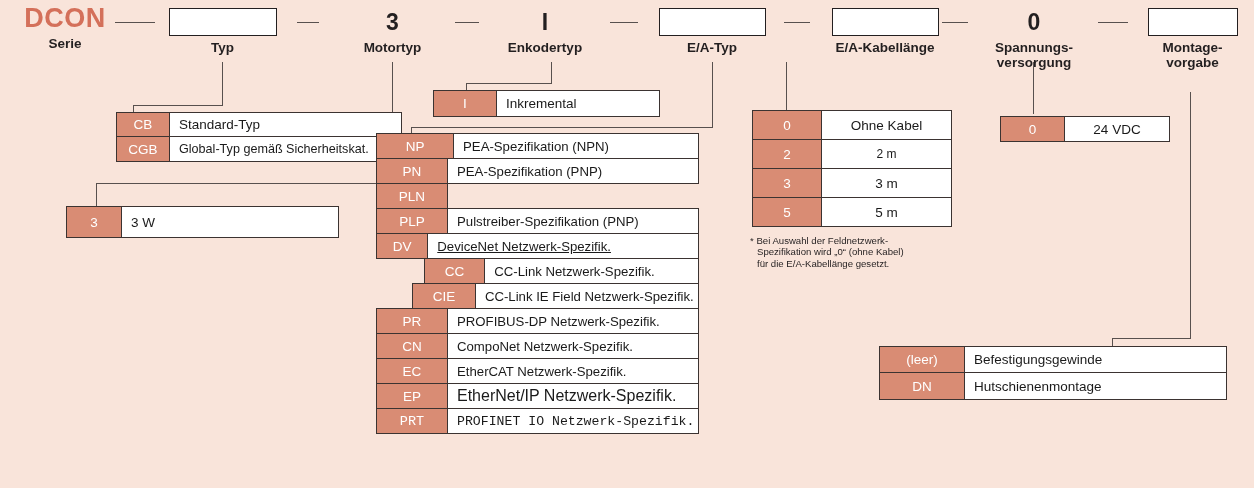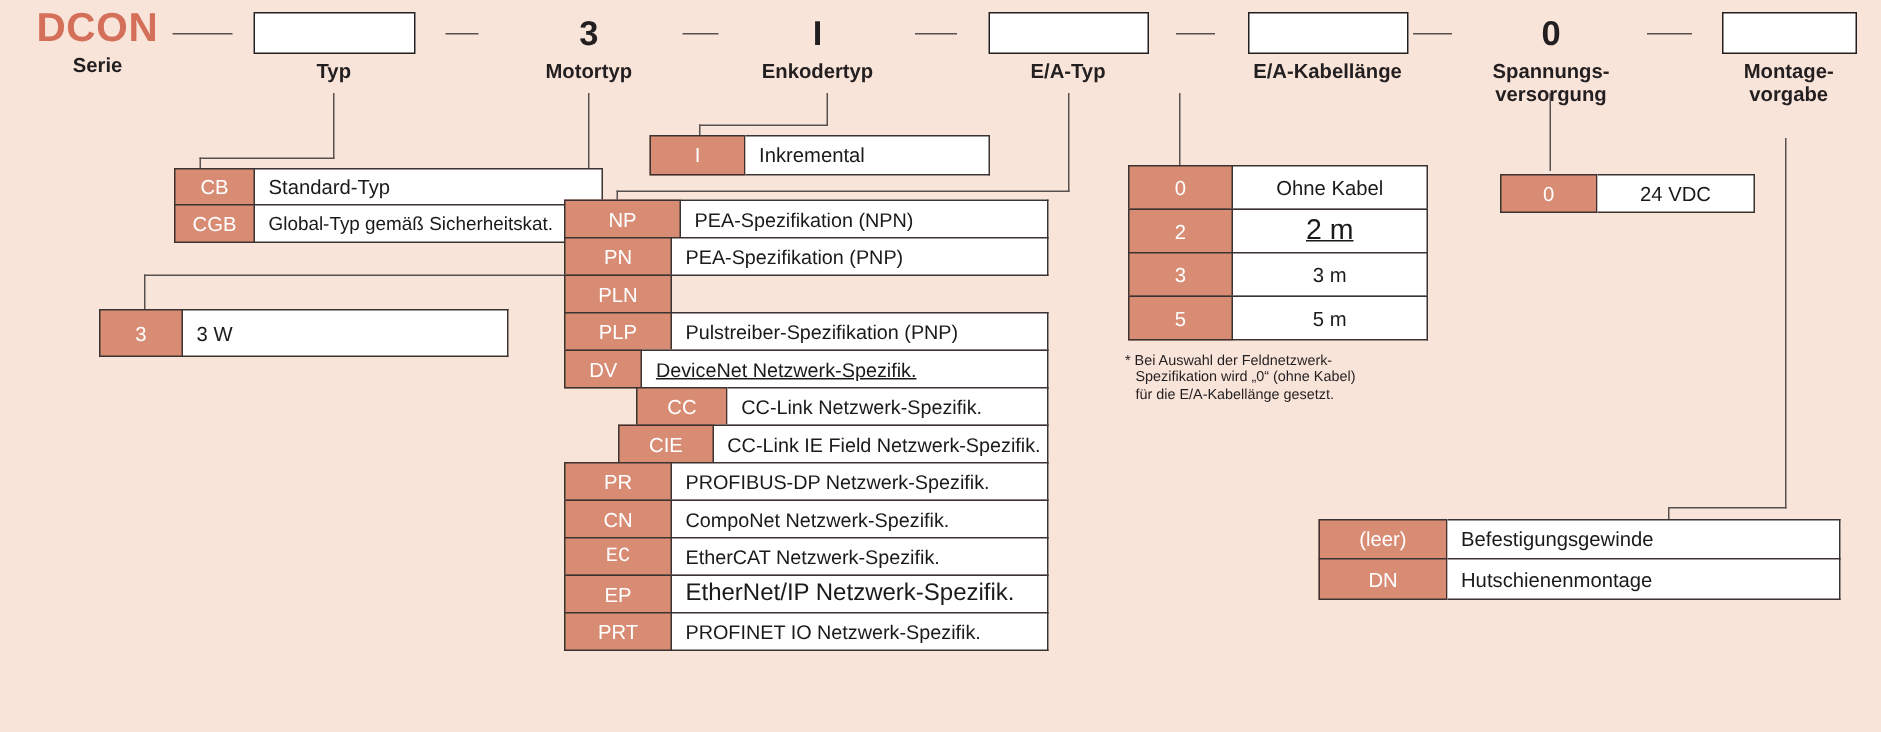--- a/index.html
+++ b/index.html
@@ -201,41 +201,41 @@
       </div>
       <div class="row" style="margin-top: -1px;">
         <div class="c-code" style="width: 72px; height: 26px;">PR</div>
         <div class="c-desc" style="width: 251px; height: 26px; font-size: 13.2px;">PROFIBUS-DP Netzwerk-Spezifik.</div>
       </div>
       <div class="row" style="margin-top: -1px;">
         <div class="c-code" style="width: 72px; height: 26px;">CN</div>
         <div class="c-desc" style="width: 251px; height: 26px; font-size: 13.2px;">CompoNet Netzwerk-Spezifik.</div>
       </div>
       <div class="row" style="margin-top: -1px;">
-        <div class="c-code" style="width: 72px; height: 26px; font-family: Liberation Mono, monospace;">EC</div>
+        <div class="c-code" style="width: 72px; height: 26px;">EC</div>
         <div class="c-desc" style="width: 251px; height: 26px; font-size: 13.2px;">EtherCAT Netzwerk-Spezifik.</div>
       </div>
       <div class="row" style="margin-top: -1px;">
         <div class="c-code" style="width: 72px; height: 26px;">EP</div>
         <div class="c-desc" style="width: 251px; height: 26px; font-size: 16px;">EtherNet/IP Netzwerk-Spezifik.</div>
       </div>
-      <div class="row" style="margin-top: -1px;">
+      <div class="row" style="margin-top: -1px; font-family: Liberation Mono, monospace;">
         <div class="c-code" style="width: 72px; height: 26px;">PRT</div>
         <div class="c-desc" style="width: 251px; height: 26px; font-size: 13.2px;">PROFINET IO Netzwerk-Spezifik.</div>
       </div>
     </div>
 
   <div class="tbl" style="left:752px;top:110px;width:200px;">
       <div class="row">
         <div class="c-code" style="width: 70px; height: 30px;">0</div>
         <div class="c-desc ctr" style="width: 130px; height: 30px; font-size: 13.5px;">Ohne Kabel</div>
       </div>
       <div class="row" style="margin-top: -1px;">
         <div class="c-code" style="width: 70px; height: 30px;">2</div>
-        <div class="c-desc ctr" style="width: 130px; height: 30px; font-size: 19px; text-decoration: underline;">2 m</div>
+        <div class="c-desc ctr" style="width: 130px; height: 30px; font-size: 12px;">2 m</div>
       </div>
       <div class="row" style="margin-top: -1px;">
         <div class="c-code" style="width: 70px; height: 30px;">3</div>
         <div class="c-desc ctr" style="width: 130px; height: 30px; font-size: 13.5px; text-align: center;">3 m</div>
       </div>
       <div class="row" style="margin-top: -1px;">
         <div class="c-code" style="width: 70px; height: 30px;">5</div>
         <div class="c-desc ctr" style="width: 130px; height: 30px; font-size: 13.5px;">5 m</div>
       </div>
     </div>

